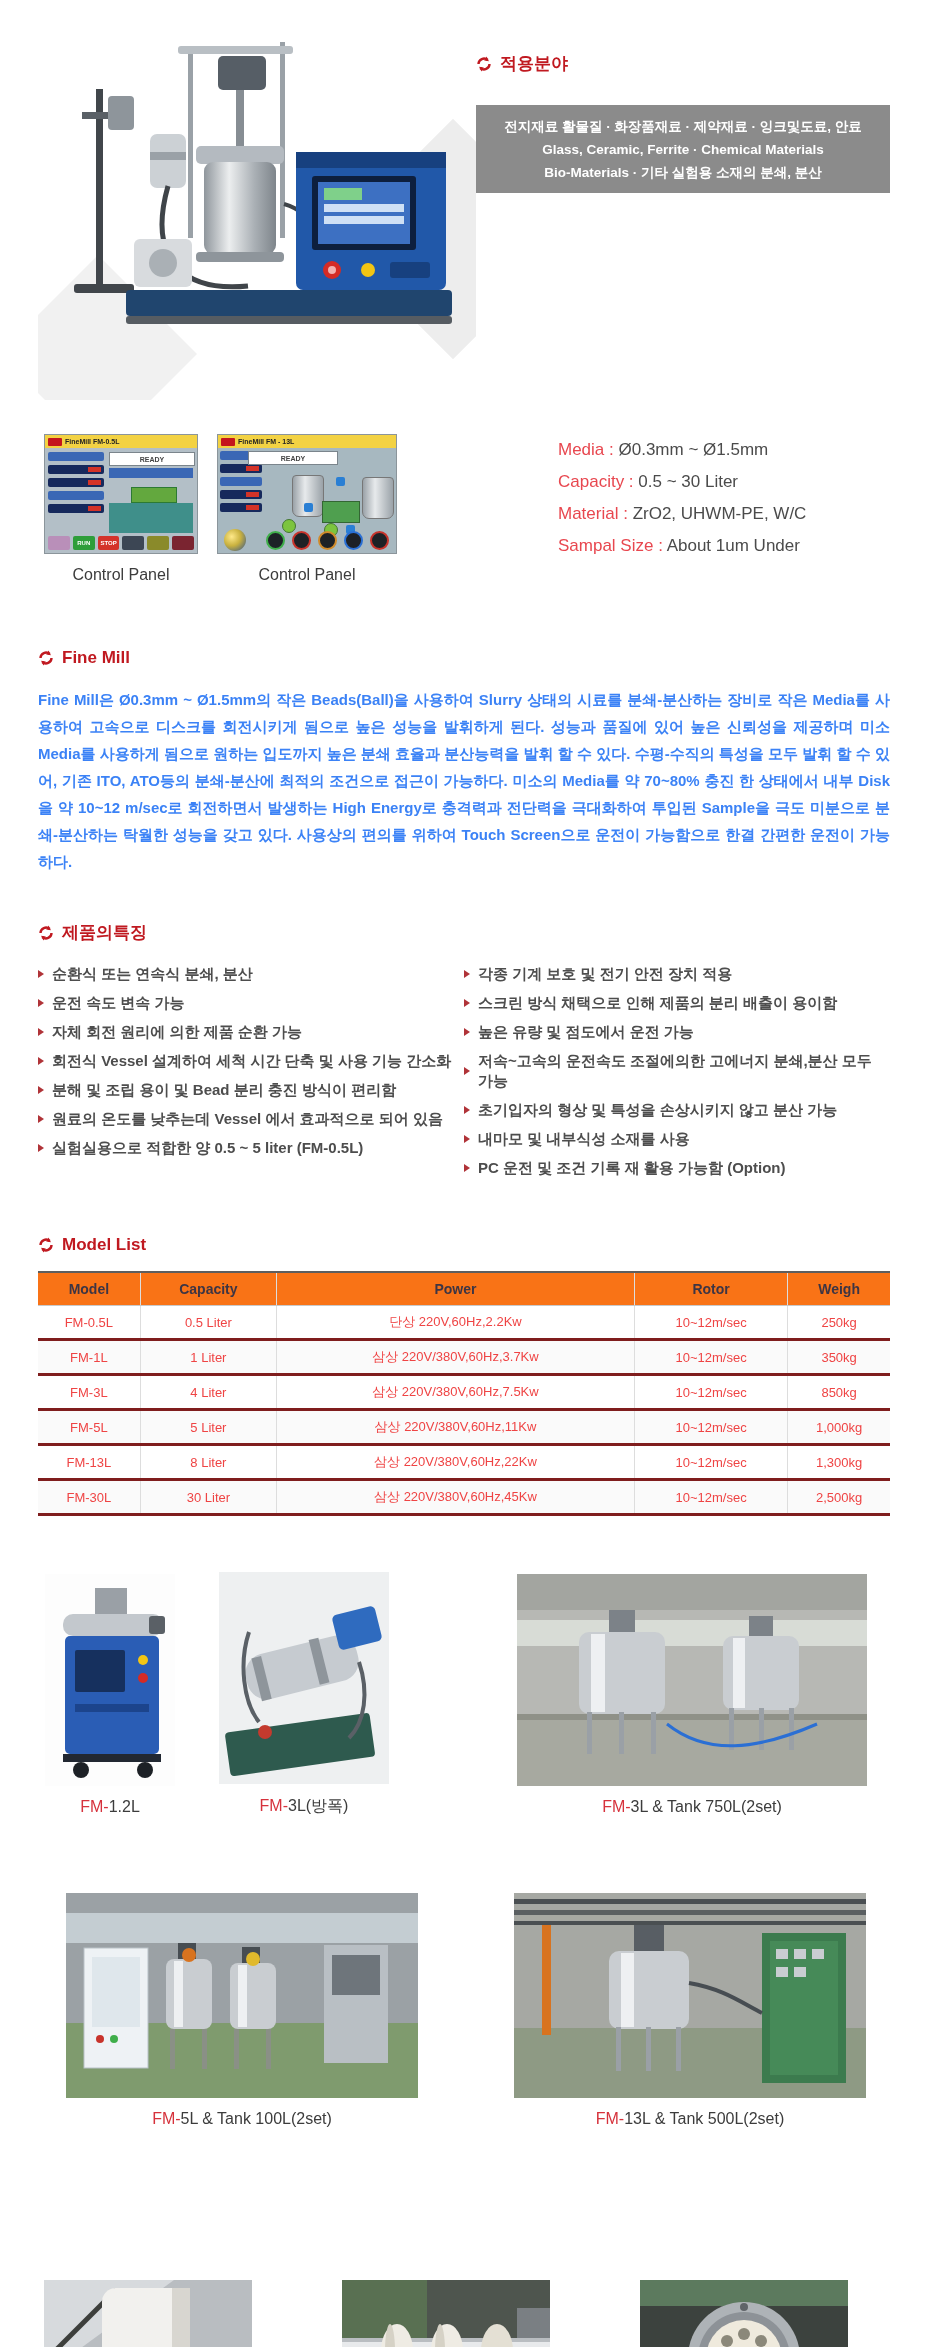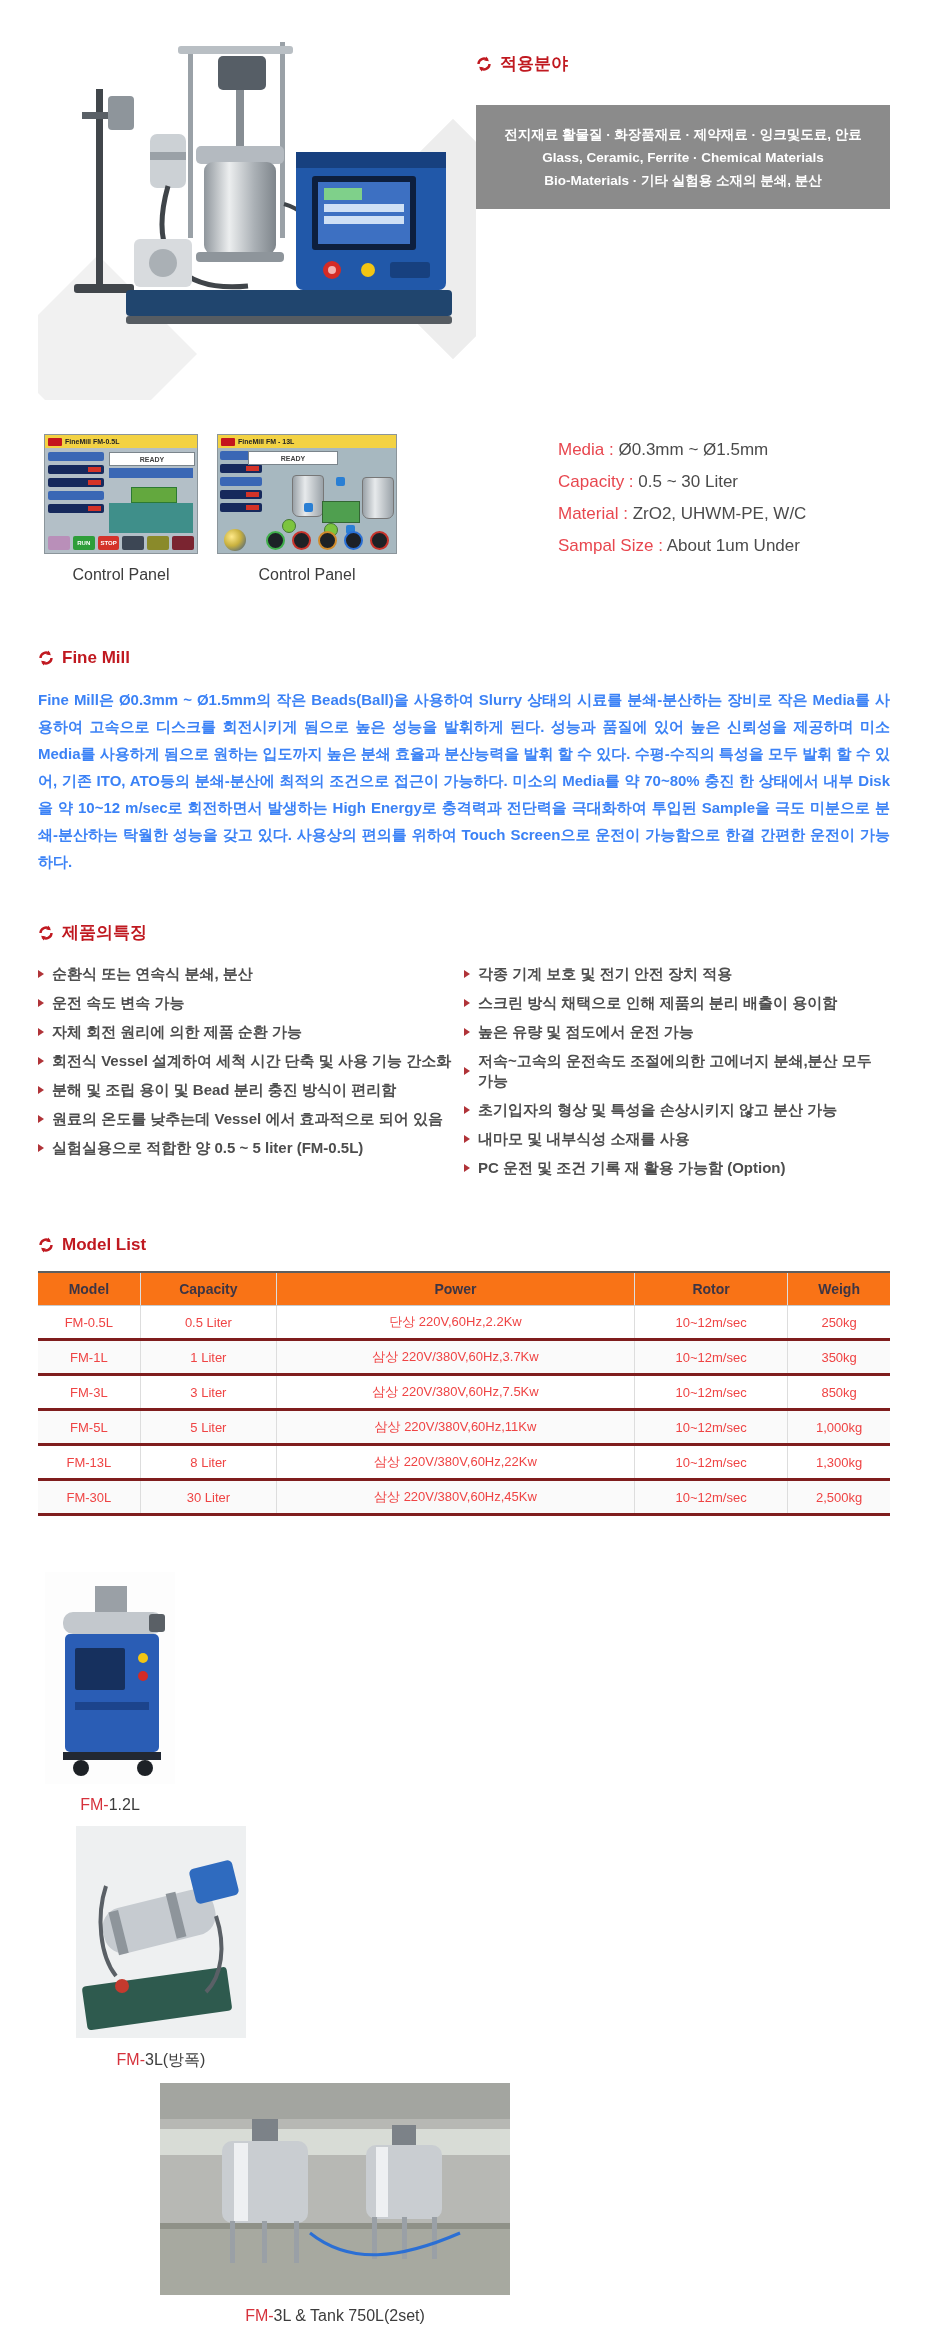--- a/index.html
+++ b/index.html
@@ -8,21 +8,21 @@
 
   
   .sec-h{display:flex;align-items:center;gap:8px;color:#c01920;font-size:17px;font-weight:bold;margin:0;}
   .refresh{width:16px;height:16px;flex:none;display:inline-block;}
 
   
   .top{display:flex;margin-top:34px;}
   .hero{width:438px;height:366px;flex:none;}
   .hero svg{display:block;}
   .top-right{flex:1;padding-top:18px;}
-  .appbox{margin-top:30px;background:#8b8b8b;color:#fff;height:104px;display:flex;flex-direction:column;justify-content:center;text-align:center;font-size:13.5px;font-weight:bold;line-height:23px;}
+  .appbox{margin-top:30px;background:#8b8b8b;color:#fff;height:88px;display:flex;flex-direction:column;justify-content:center;text-align:center;font-size:13.5px;font-weight:bold;line-height:23px;}
 
   
   .panels-row{display:flex;margin-top:28px;align-items:flex-start;}
   figure{margin:6px;}
   .pfig figcaption{text-align:center;font-size:16px;color:#3c3c3c;margin-top:12px;}
   .cp{position:relative;height:118px;border:1px solid #8b959b;overflow:hidden;}
   .cp-a{width:152px;background:#b3bfc7;}
   .cp-b{width:178px;background:#a7b8c0;}
   .cpwrap-b{margin-left:13px;}
   .cp-bar{position:absolute;top:0;left:0;right:0;height:13px;background:#f3d243;display:flex;align-items:center;overflow:hidden;}
@@ -72,21 +72,21 @@
 
   
   .models{margin-top:48px;}
   table{width:100%;border-collapse:collapse;margin-top:16px;font-size:13px;border-bottom:2px solid #8a8a8a;}
   thead th{background:#f97316;border-top:2px solid #5e5e5e;border-bottom:1px solid #c9c9c9;padding:8px 4px;font-size:14px;color:#3d3544;}
   th+th,td+td{border-left:1px solid #ddd;}
   tbody td{text-align:center;padding:7px 4px;color:#ef4444;border-bottom:3px solid #7f1d1d;}
   tbody tr:nth-child(even){background:#fafafa;}
 
   
-  .g1{display:flex;margin-top:50px;align-items:flex-start;flex-direction:column;}
+  .g1{display:flex;margin-top:50px;align-items:center;}
   .g1 .f1{width:130px;margin-left:7px;}
   .g1 .f2{width:170px;margin-left:38px;}
   .g1 .f3{width:350px;margin-left:122px;}
   .g2{display:flex;margin-top:64px;}
   .g2 .f1{width:352px;margin-left:28px;}
   .g2 .f2{width:352px;margin-left:90px;}
   .g3{display:flex;margin-top:140px;}
   .g3 .f{width:208px;}
   .g3 .f2{margin-left:84px;}
   .g3 .f3{margin-left:84px;}
@@ -385,21 +385,21 @@
         </tr>
         <tr>
           <td>FM-1L</td>
           <td>1 Liter</td>
           <td>삼상 220V/380V,60Hz,3.7Kw</td>
           <td>10~12m/sec</td>
           <td>350kg</td>
         </tr>
         <tr>
           <td>FM-3L</td>
-          <td>3 Liter</td>
+          <td>4 Liter</td>
           <td>삼상 220V/380V,60Hz,7.5Kw</td>
           <td>10~12m/sec</td>
           <td>850kg</td>
         </tr>
         <tr>
           <td>FM-5L</td>
           <td>5 Liter</td>
           <td>삼상 220V/380V,60Hz,11Kw</td>
           <td>10~12m/sec</td>
           <td>1,000kg</td>

